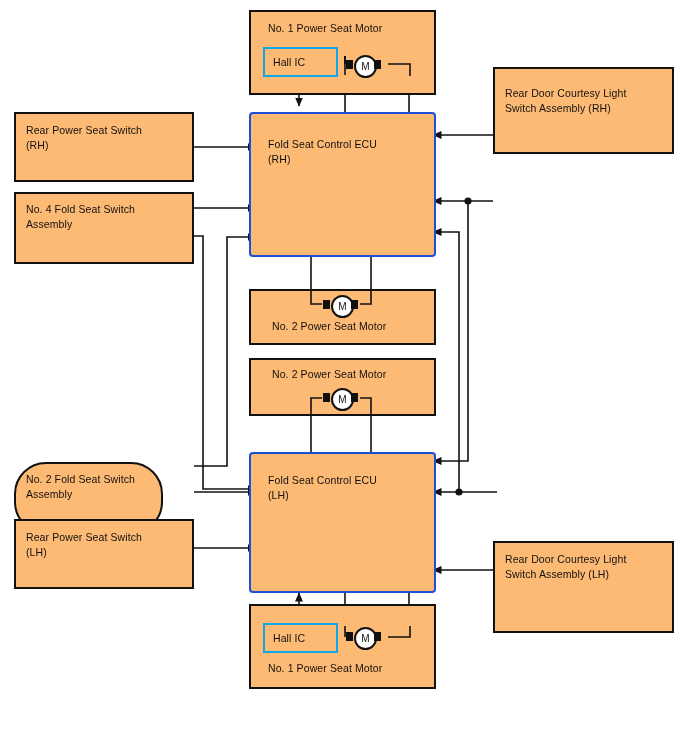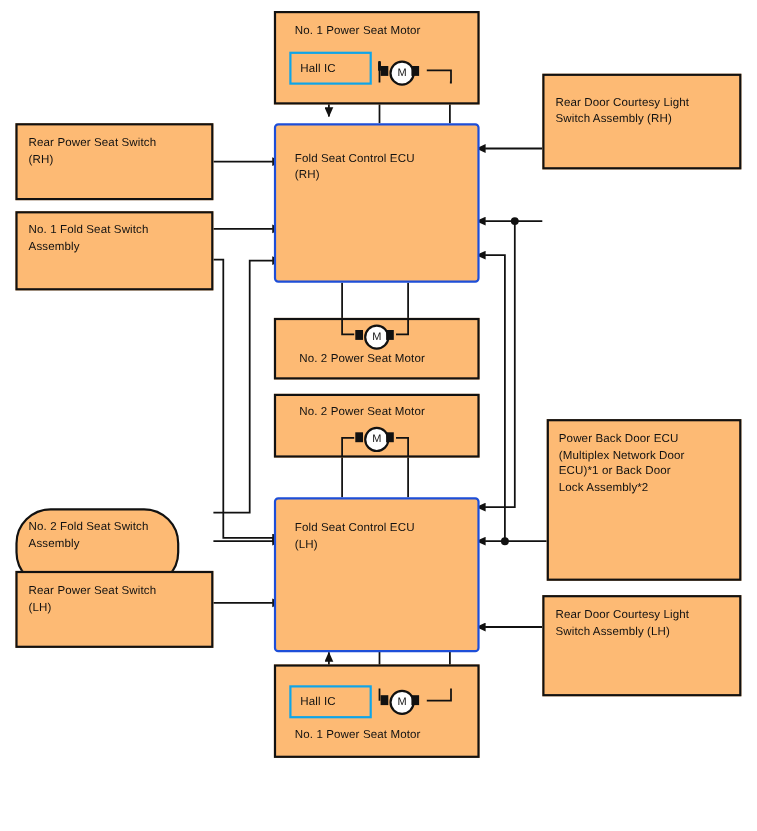--- a/index.html
+++ b/index.html
@@ -141,46 +141,40 @@
     <div class="lbl" style="left:17px;top:23px;">Fold Seat Control ECU
 (RH)</div>
   </div>
 
   <div class="node sq" style="left:14px;top:112px;width:180px;height:70px;">
     <div class="lbl" style="left:10px;top:9px;">Rear Power Seat Switch
 (RH)</div>
   </div>
 
   <div class="node sq" style="left:14px;top:192px;width:180px;height:72px;">
-    <div class="lbl" style="left:10px;top:8px;">No. 1 Fold Seat Switch
+    <div class="lbl" style="left:10px;top:8px;">No. 4 Fold Seat Switch
 Assembly</div>
   </div>
 
   <div class="node sq" style="left:14px;top:462px;width:149px;height:72px;border-radius:32px;">
     <div class="lbl" style="left:10px;top:8px;">No. 2 Fold Seat Switch
 Assembly</div>
   </div>
 
   <div class="node sq" style="left:14px;top:519px;width:180px;height:70px;">
     <div class="lbl" style="left:10px;top:9px;">Rear Power Seat Switch
 (LH)</div>
   </div>
 
   <div class="node sq" style="left:493px;top:67px;width:181px;height:87px;">
     <div class="lbl" style="left:10px;top:17px;">Rear Door Courtesy Light
 Switch Assembly (RH)</div>
   </div>
 
 
-  <div class="node sq" style="left:497px;top:381px;width:177px;height:147px;">
-    <div class="lbl" style="left:9px;top:9px;">Power Back Door ECU
-(Multiplex Network Door
-ECU)*1 or Back Door
-Lock Assembly*2</div>
-  </div>
 
   <div class="node sq" style="left:493px;top:541px;width:181px;height:92px;">
     <div class="lbl" style="left:10px;top:9px;">Rear Door Courtesy Light
 Switch Assembly (LH)</div>
   </div>
 
   <div class="node sq" style="left:249px;top:289px;width:187px;height:56px;">
     <div class="lbl" style="left:21px;top:28px;">No. 2 Power Seat Motor</div>
   </div>
   <svg style="position:absolute;left:300px;top:289px;width:90px;height:22px;">

